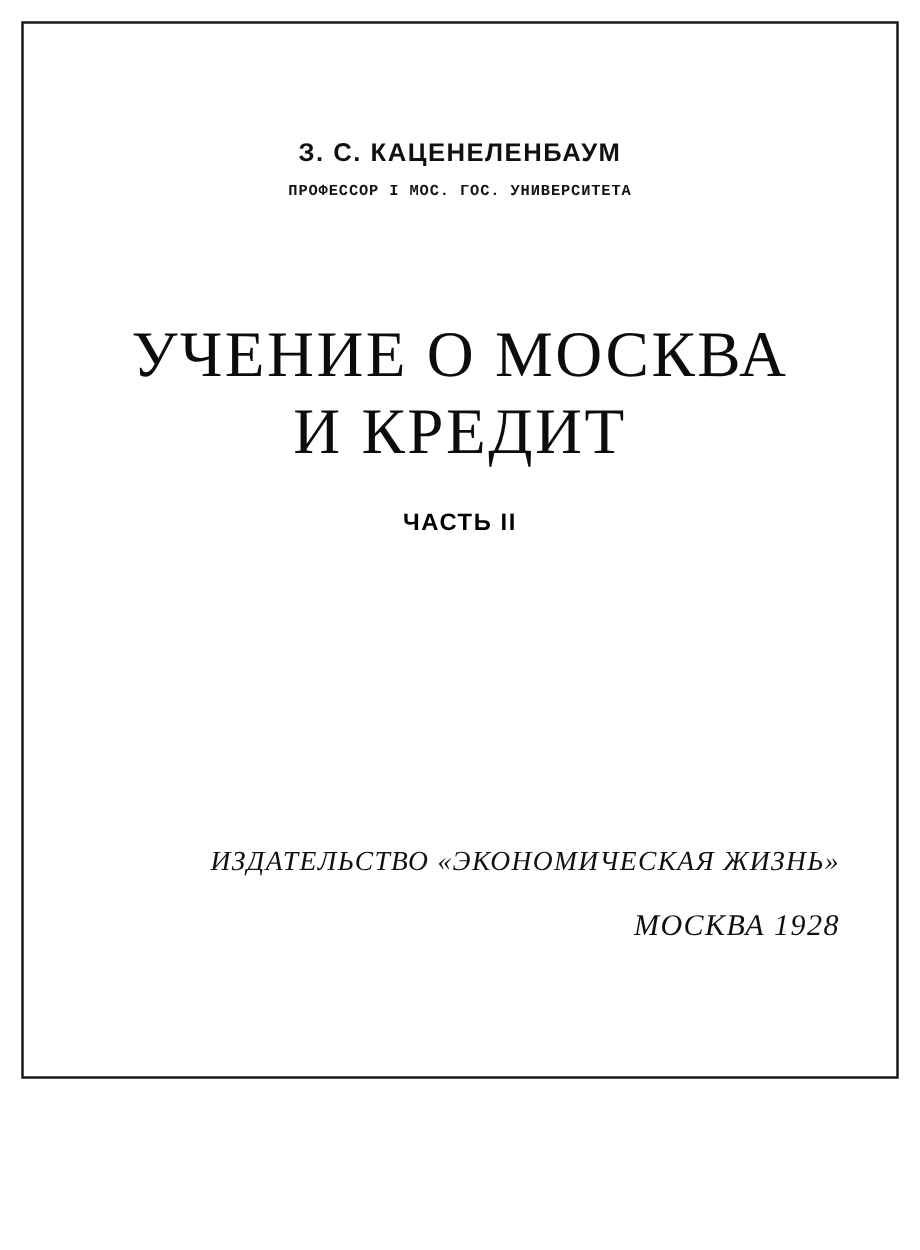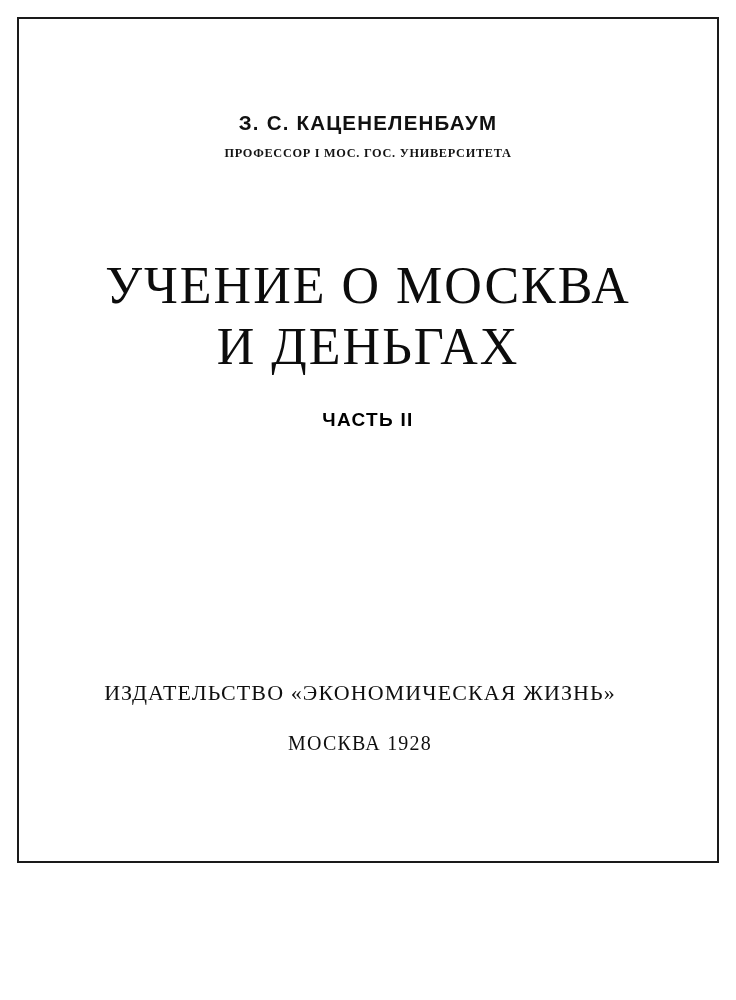--- a/index.html
+++ b/index.html
@@ -46,21 +46,21 @@
     margin-top: 94px;
     font-family: "Liberation Sans", sans-serif;
     font-size: 20.5px;
     font-weight: 700;
     letter-spacing: 1.2px;
     color: #111111;
     line-height: 1.2;
   }
   .affiliation {
     margin-top: 10px;
-    font-family: Liberation Serif, serif;
+    font-family: Liberation Mono, monospace;
     font-size: 12.3px;
     font-weight: 700;
     letter-spacing: 0.7px;
     color: #141414;
     text-transform: uppercase;
   }
   .title-block {
     margin-top: 94px;
     font-family: "Liberation Serif", serif;
     font-size: 52px;
@@ -85,55 +85,56 @@
     margin-top: 23px;
     font-family: "Liberation Sans", sans-serif;
     font-size: 20px;
     font-weight: 700;
     letter-spacing: 0.6px;
     color: #111111;
   }
   .imprint {
     position: absolute;
     left: 0;
-    right: 16px;
+    right: 4px;
     bottom: 108px;
-    text-align: center;
+    text-align: right;
+    font-style: italic;
   }
   .publisher {
     font-family: "Liberation Serif", serif;
     font-size: 22px;
     font-weight: 400;
     letter-spacing: 1.1px;
     color: #0f0f0f;
   }
   .city-year {
     margin-top: 26px;
     font-family: "Liberation Serif", serif;
-    font-size: 20px;
+    font-size: 24px;
     font-weight: 400;
     letter-spacing: 1.2px;
     color: #0f0f0f;
   }
 </style>
 </head>
 <body>
 
 <div class="page">
   <div class="page-frame"></div>
 
   <div class="content">
 
     <div class="author">З. С. КАЦЕНЕЛЕНБАУМ</div>
 
     <div class="affiliation">ПРОФЕССОР I МОС. ГОС. УНИВЕРСИТЕТА</div>
 
     <div class="title-block">
       <span class="title-line">УЧЕНИЕ О МОСКВА</span>
-      <span class="title-line">И ДЕНЬГАХ</span>
+      <span class="title-line">И КРЕДИТ</span>
     </div>
 
     <div class="part-label">ЧАСТЬ II</div>
 
 
     <div class="imprint">
       <div class="publisher">ИЗДАТЕЛЬСТВО «ЭКОНОМИЧЕСКАЯ ЖИЗНЬ»</div>
       <div class="city-year">МОСКВА 1928</div>
     </div>
 

